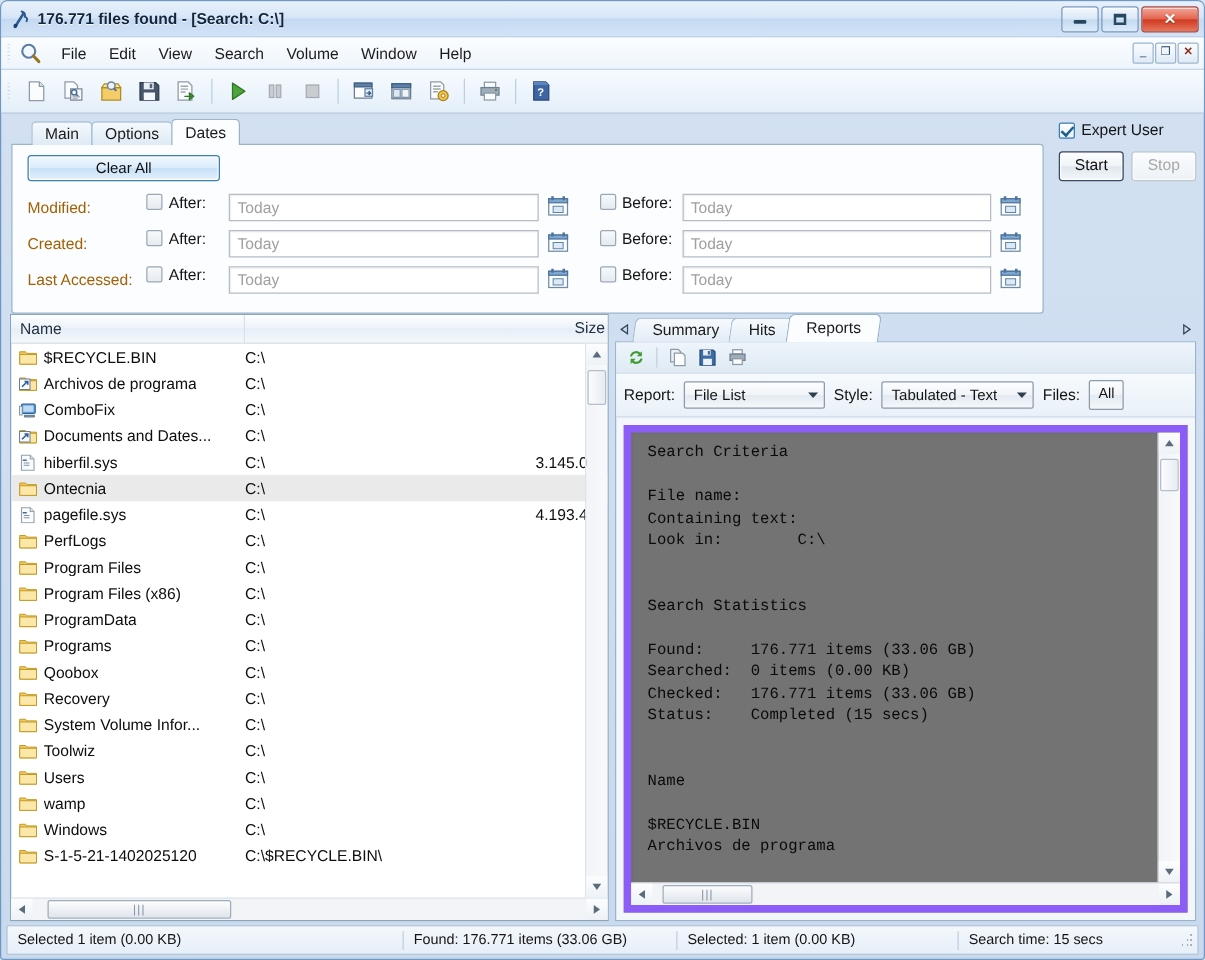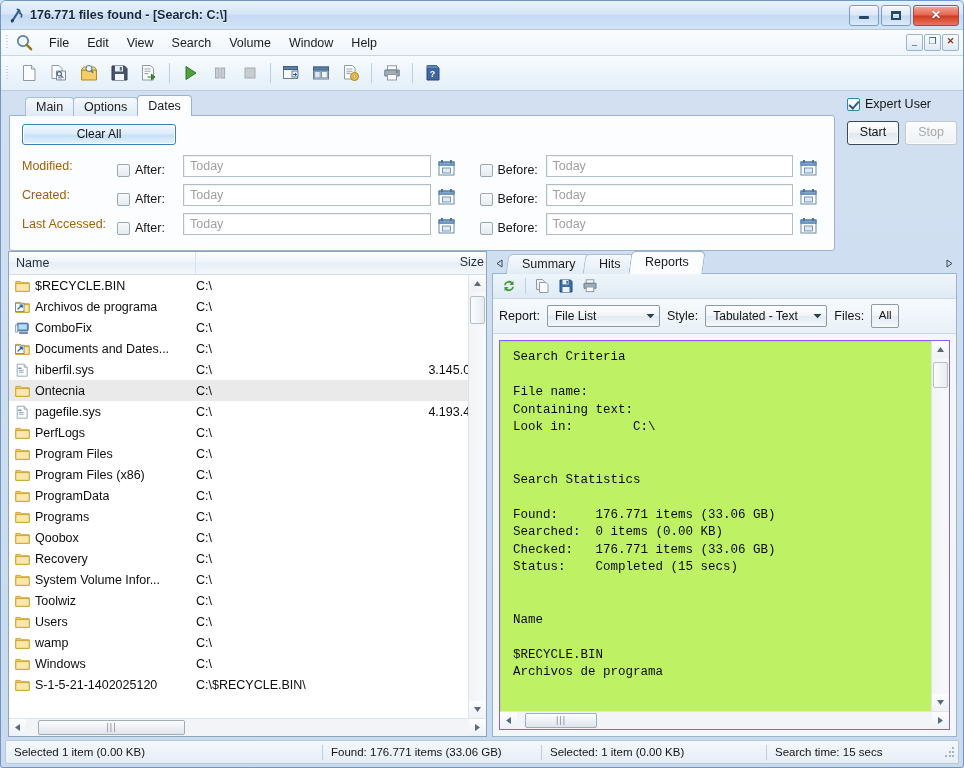--- a/index.html
+++ b/index.html
@@ -123,21 +123,21 @@
     content:"";position:absolute;left:3px;top:0px;width:4px;height:8px;
     border:solid #21618c;border-width:0 2px 2px 0;transform:rotate(42deg);
   }
   .ba-label{font-size:12.5px;color:#141414;width:48px;}
   .date-input{
     flex:1 1 auto;height:22px;border:1px solid #b2bdc8;background:#fff;
     box-sizing:border-box;padding:0 6px;line-height:20px;font-size:12.5px;color:#a0a0a0;
     box-shadow:inset 1px 1px 1px rgba(0,0,0,.06);
   }
   .cal-ico{width:19px;height:19px;margin:0 6px;position:relative;flex:0 0 19px;}
-  .half{display:flex;align-items:flex-end;flex:1 1 0;min-width:0;}
+  .half{display:flex;align-items:flex-start;flex:1 1 0;min-width:0;}
   .half.left{padding-right:14px;}
   .half.right{padding-left:4px;}
 
   .rightctl{flex:0 0 114px;padding-left:8px;box-sizing:border-box;}
   .expert{display:flex;align-items:center;height:18px;margin-bottom:8px;margin-left:4px;}
   .expert span{font-size:12.5px;color:#141414;}
   .startstop{display:flex;gap:6px;margin-left:4px;align-items:flex-end;}
   .btn{
     width:50px;height:22px;border:1px solid #8d9aa8;border-radius:3px;
     background:linear-gradient(to bottom,#fdfefe 0%,#f0f4f8 48%,#e0e7ee 52%,#f3f7fb 100%);
@@ -258,21 +258,21 @@
     width:17px;display:flex;align-items:center;justify-content:center;flex:0 0 17px;
   }
   .combo.report{width:113px;align-items:center;}
   .combo.style{width:122px;}
   .btn-all{
     width:26px;height:22px;border:1px solid #8d9aa8;border-radius:2px;
     background:linear-gradient(to bottom,#fcfdfe 0%,#f1f5f9 48%,#e3eaf1 52%,#f4f8fb 100%);
     font-size:11.5px;color:#141414;text-align:center;line-height:20px;
   }
   .reportbox{
-    flex:1 1 auto;margin:6px;background:#bef264;border:1px solid #8b5cf6;
+    flex:1 1 auto;margin:6px;background:#737373;border:6px solid #8b5cf6;
     position:relative;min-height:0;display:flex;flex-direction:column;
     box-shadow:inset 1px 1px 2px rgba(0,0,0,.07);
   }
   .rb-inner{flex:1 1 auto;position:relative;overflow:hidden;}
   .rb-text{
     position:absolute;left:0;top:0;right:17px;bottom:0;overflow:hidden;
     font-family:"Liberation Mono","DejaVu Sans Mono",monospace;
     font-size:12.5px;line-height:17.5px;color:#0a0a0a;
     white-space:pre;padding:8px 0 0 13px;box-sizing:border-box;
   }

